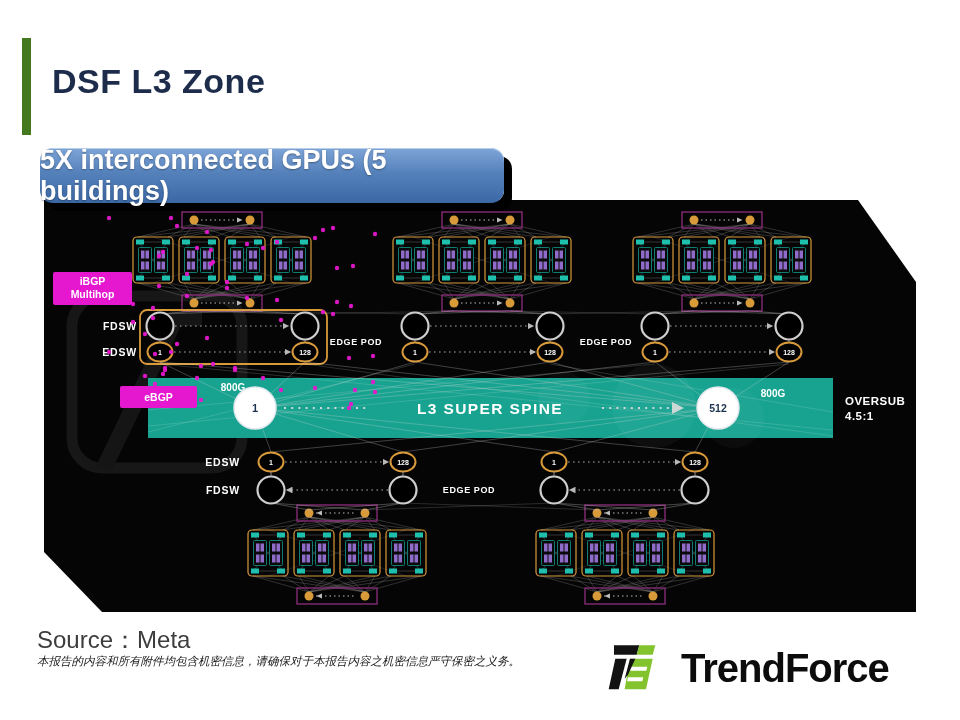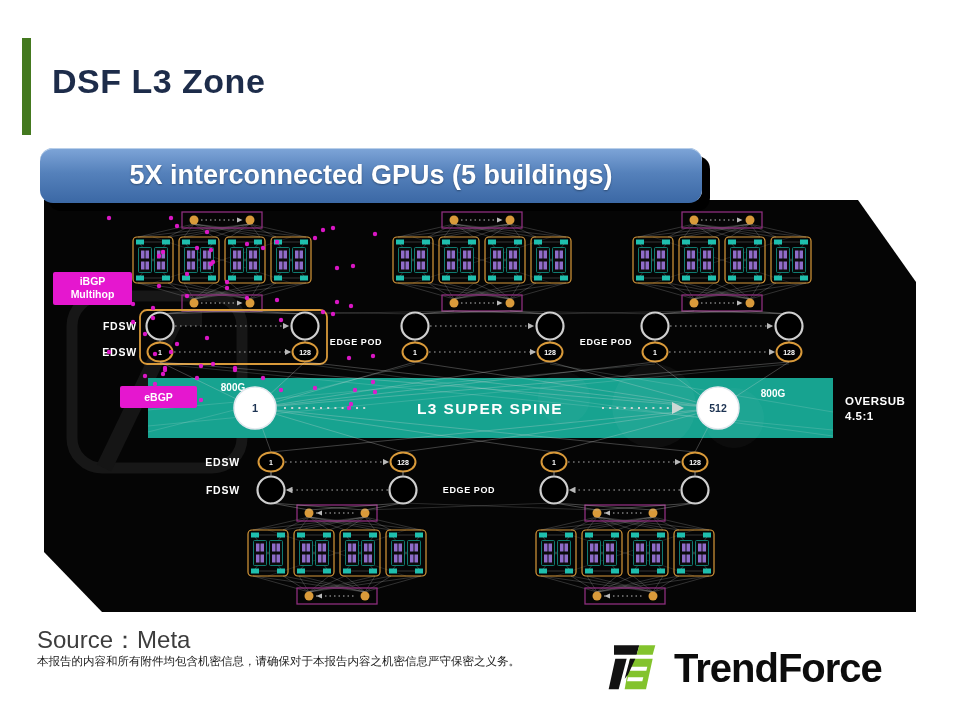--- a/index.html
+++ b/index.html
@@ -1,30 +1,30 @@
 <!DOCTYPE html>
 <html><head>
 <meta charset="utf-8">
 <style>
   html,body{margin:0;padding:0;}
   body{width:960px;height:720px;position:relative;background:#ffffff;
        font-family:"Liberation Sans",sans-serif;overflow:hidden;}
   .accent-bar{position:absolute;left:22px;top:38px;width:9px;height:97px;}
   .title{position:absolute;left:52px;top:62px;margin:0;font-size:34px;font-weight:600;
          color:#1d2c4a;letter-spacing:0.5px;}
-  .banner{position:absolute;left:40px;top:148px;width:662px;height:55px;border-radius:13px;
+  .banner{position:absolute;left:40px;top:148px;width:464px;height:55px;border-radius:13px;
           background:linear-gradient(180deg,#7ea5d8 0%,#5581bb 45%,#3b68a5 100%);
           box-shadow:8px 8px 0 #000, inset 0 1px 0 #b9cfe9;
           display:flex;align-items:center;justify-content:center;z-index:3;}
   .banner span{color:#fff;font-size:27px;font-weight:600;text-shadow:0 1px 2px rgba(0,0,0,.35);}
   .diagram-wrap{position:absolute;left:44px;top:200px;width:872px;height:412px;z-index:1;}
   .source{position:absolute;left:37px;top:624px;font-size:24px;color:#3d3d3d;}
   .disclaimer{position:absolute;left:37px;top:652px;font-size:11.5px;color:#1a1a1a;
-              line-height:18.5px;font-family:"Liberation Sans",sans-serif;}
-  .logo{position:absolute;left:606px;top:640px;display:flex;align-items:center;gap:8px;z-index:2;}
+              line-height:18.5px;font-family:"Liberation Sans",sans-serif;font-style:italic;}
+  .logo{position:absolute;left:606px;top:640px;display:flex;align-items:center;gap:15px;z-index:2;}
   .logo-text{font-size:40px;font-weight:bold;color:#0c0c0c;letter-spacing:-1px;}
 </style>
 </head>
 <body>
 
 <div class="accent-bar" style="background: rgb(68, 121, 31);"></div>
 <h1 class="title">DSF L3 Zone</h1>
 
 <div class="banner">
   <span>5X interconnected GPUs (5 buildings)</span>

